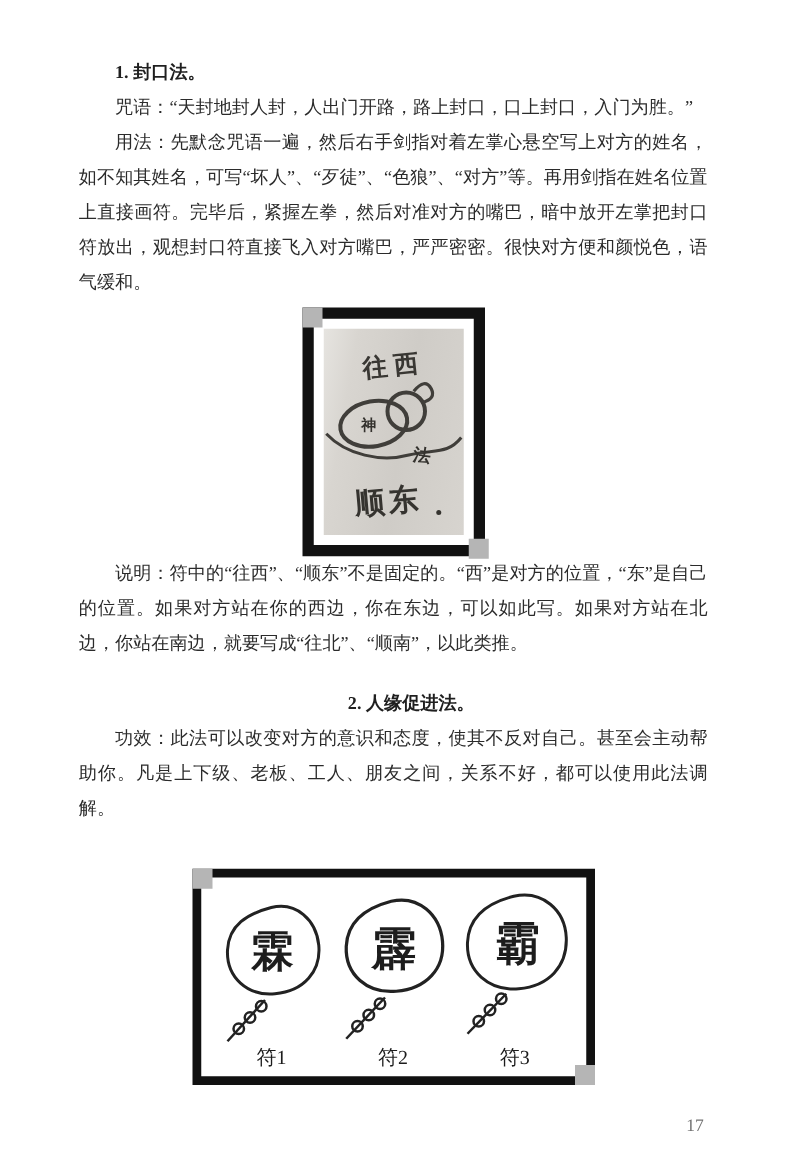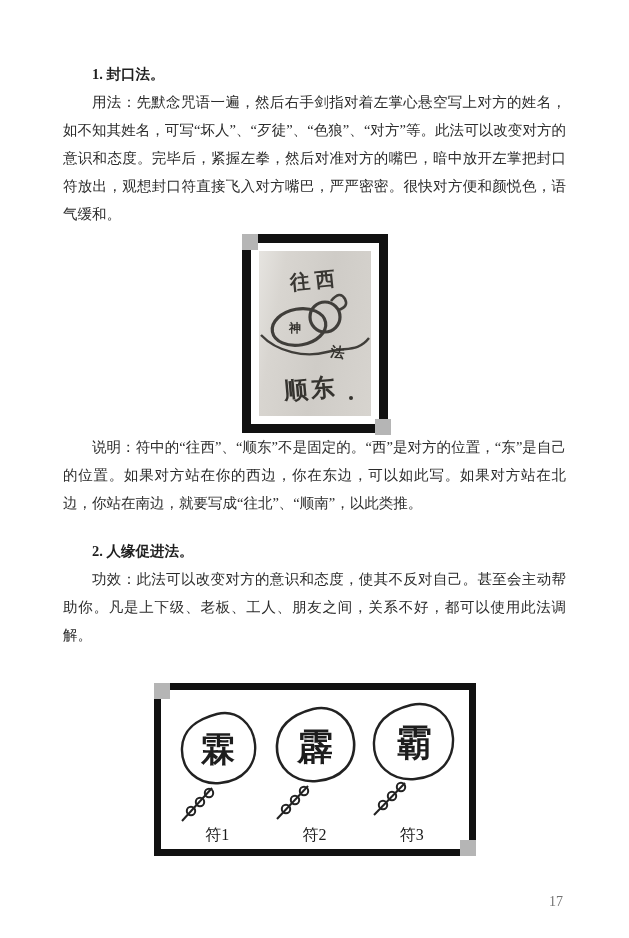--- a/index.html
+++ b/index.html
@@ -1,31 +1,31 @@
 <!DOCTYPE html>
 <html><head>
 <meta charset="utf-8">
 <style>
   html,body{margin:0;padding:0;background:#ffffff;}
   .page{
     position:relative;
     width:629px;height:938px;
     box-sizing:border-box;
-    padding:60px 63px 0 63px;
+    padding:44px 63px 0 63px;
     background:#ffffff;
     font-family:"Liberation Serif","DejaVu Serif",serif;
     color:#262626;
     overflow:hidden;
   }
   .heading{
     margin:0;
     font-size:14.5px;line-height:28px;font-weight:bold;
     text-indent:2em;color:#1f1f1f;
   }
-  .heading.h2{margin-top:20px;}
+  .heading.h2{margin-top:20px;text-align:center;}
   .body-para{
     margin:0;
     font-size:14.5px;line-height:28px;
     text-align:justify;text-indent:2em;
     color:#2b2b2b;
   }
   .note-para{margin-top:0;}
   
   .fig1{
     position:relative;
@@ -79,21 +79,22 @@
     font-size:14px;color:#737373;
   }
   svg text{font-family:"Liberation Serif","DejaVu Serif",serif;}
 </style>
 </head>
 <body>
 
 <div class="page">
 
   <p class="heading">1. 封口法。</p>
-  <p class="body-para">用法：先默念咒语一遍，然后右手剑指对着左掌心悬空写上对方的姓名，如不知其姓名，可写“坏人”、“歹徒”、“色狼”、“对方”等。此法可以改变对方的意识和态度。完毕后，紧握左拳，然后对准对方的嘴巴，暗中放开左掌把封口符放出，观想封口符直接飞入对方嘴巴，严严密密。很快对方便和颜悦色，语气缓和。</p>
+  <p class="body-para">咒语：“天封地封人封，人出门开路，路上封口，口上封口，入门为胜。”</p>
+  <p class="body-para">用法：先默念咒语一遍，然后右手剑指对着左掌心悬空写上对方的姓名，如不知其姓名，可写“坏人”、“歹徒”、“色狼”、“对方”等。再用剑指在姓名位置上直接画符。完毕后，紧握左拳，然后对准对方的嘴巴，暗中放开左掌把封口符放出，观想封口符直接飞入对方嘴巴，严严密密。很快对方便和颜悦色，语气缓和。</p>
 
   <div class="fig1">
     <div class="handle tl"></div>
     <div class="handle br"></div>
     <div class="mat">
       <div class="photo">
         <svg width="112" height="163" viewBox="0 0 112 163">
 
           <text x="56" y="36" font-size="20" font-weight="bold" fill="#393733" text-anchor="middle" transform="rotate(-6 56 30)" letter-spacing="5">往西</text>
 

